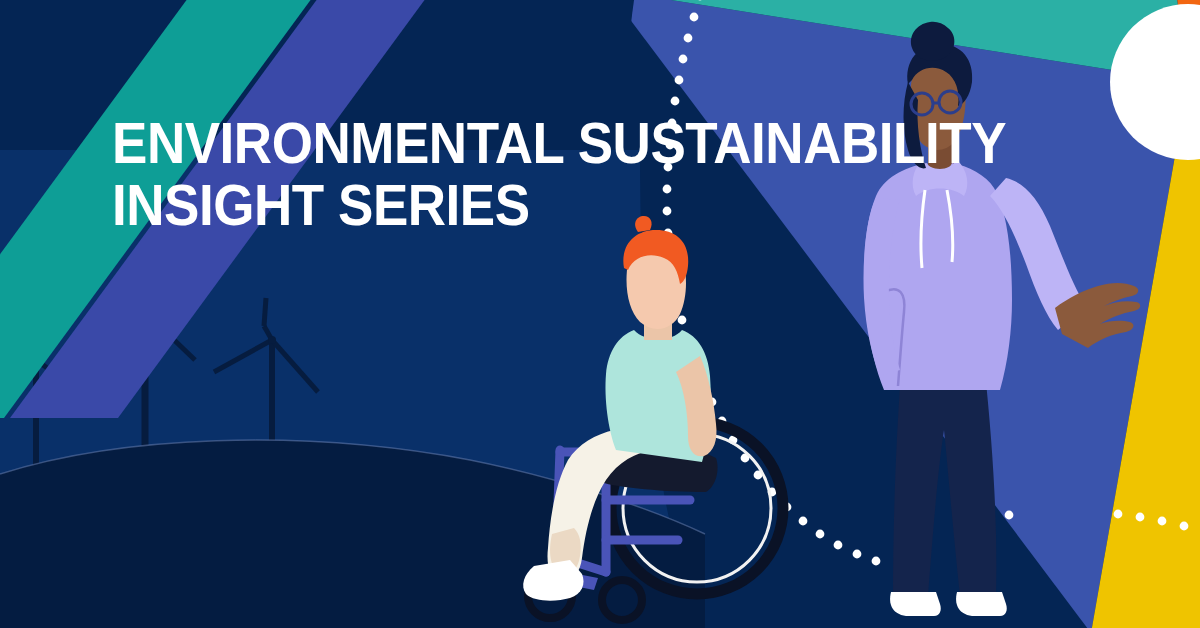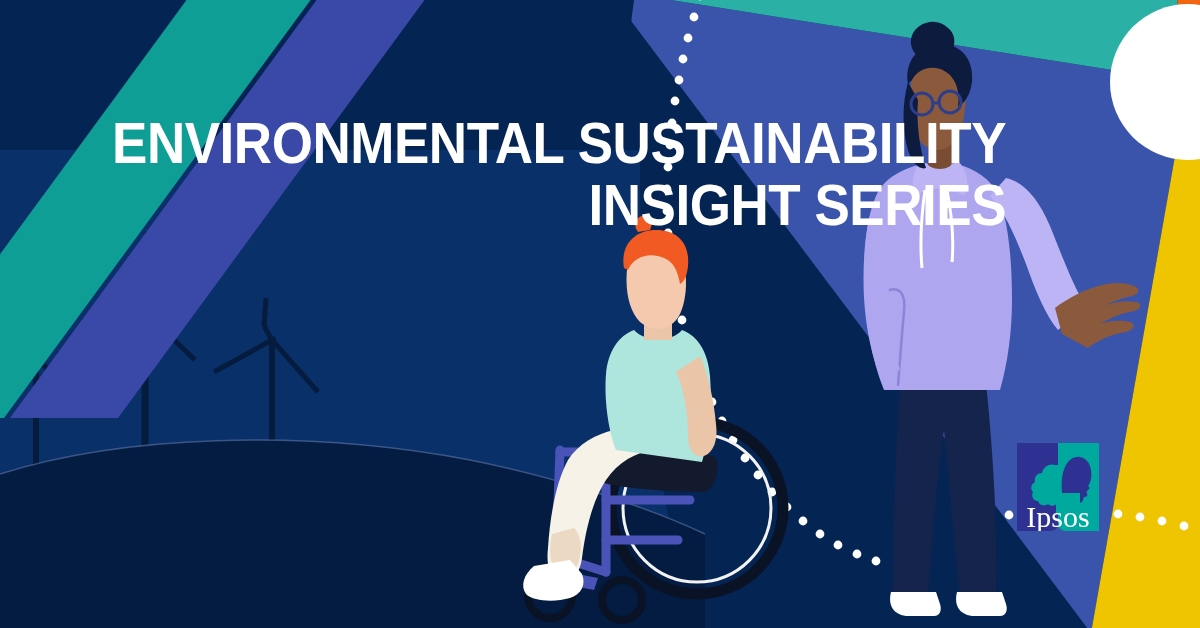--- a/index.html
+++ b/index.html
@@ -3,21 +3,20 @@
 <meta charset="utf-8">
 <style>
   html,body{margin:0;padding:0;background:#222;}
   *{box-sizing:border-box;}
   .banner{
     position:relative;
     width:1200px;height:628px;
     overflow:hidden;
     font-family:"Liberation Sans", sans-serif;
     background:#c2410c;
-    text-align:right;
   }
   .layer{position:absolute;inset:0;}
   .layer svg{display:block;width:1200px;height:628px;}
 
   
   .title-block{
     position:absolute;
     left:112px; top:112px;
     z-index:40;
     pointer-events:none;
@@ -305,36 +304,14 @@
     </g>
   </svg>
   </div>
 
   <div class="title-block">
     <span class="title-line">ENVIRONMENTAL SUSTAINABILITY</span>
     <span class="title-line">INSIGHT SERIES</span>
   </div>
 
 
-  <div class="ipsos-logo">
-    <svg viewBox="0 0 82 88" xmlns="http://www.w3.org/2000/svg">
-      <g>
-
-        <path fill="#2E3192" d="M0,0 L41,0 L41,80 C41,85 38,88 33,88 L0,88 Z"></path>
-
-        <path fill="#00A99D" d="M41,0 L82,0 L82,88 L49,88 C44,88 41,85 41,80 Z"></path>
-
-        <path fill="#2E3192" d="M45,50 C44,40 45,30 48,24 C51,17 57,13 63,14 C69,15 73,20 74,27
-                 C75,33 74,39 71,43 C73,44 73,46 71,47 C70,48 69,49 70,51
-                 C71,53 70,54 67,54 C66,57 66,59 63,60 L63,50 Z"></path>
-
-        <path fill="#00A99D" d="M38,22 C32,20 26,24 25,30 C20,30 17,34 18,39
-                 C14,41 13,46 16,49 C14,53 16,58 21,58
-                 C22,62 27,64 31,61 C34,64 39,63 41,59 L41,22 Z"></path>
-
-        <rect x="39" y="54" width="5" height="16" fill="#00A99D"></rect>
-
-        <text x="41" y="84" text-anchor="middle" font-family="Liberation Serif, serif" font-size="30" font-weight="400" fill="#FFFFFF">Ipsos</text>
-      </g>
-    </svg>
-  </div>
 
 </div>
 
 </body></html>

